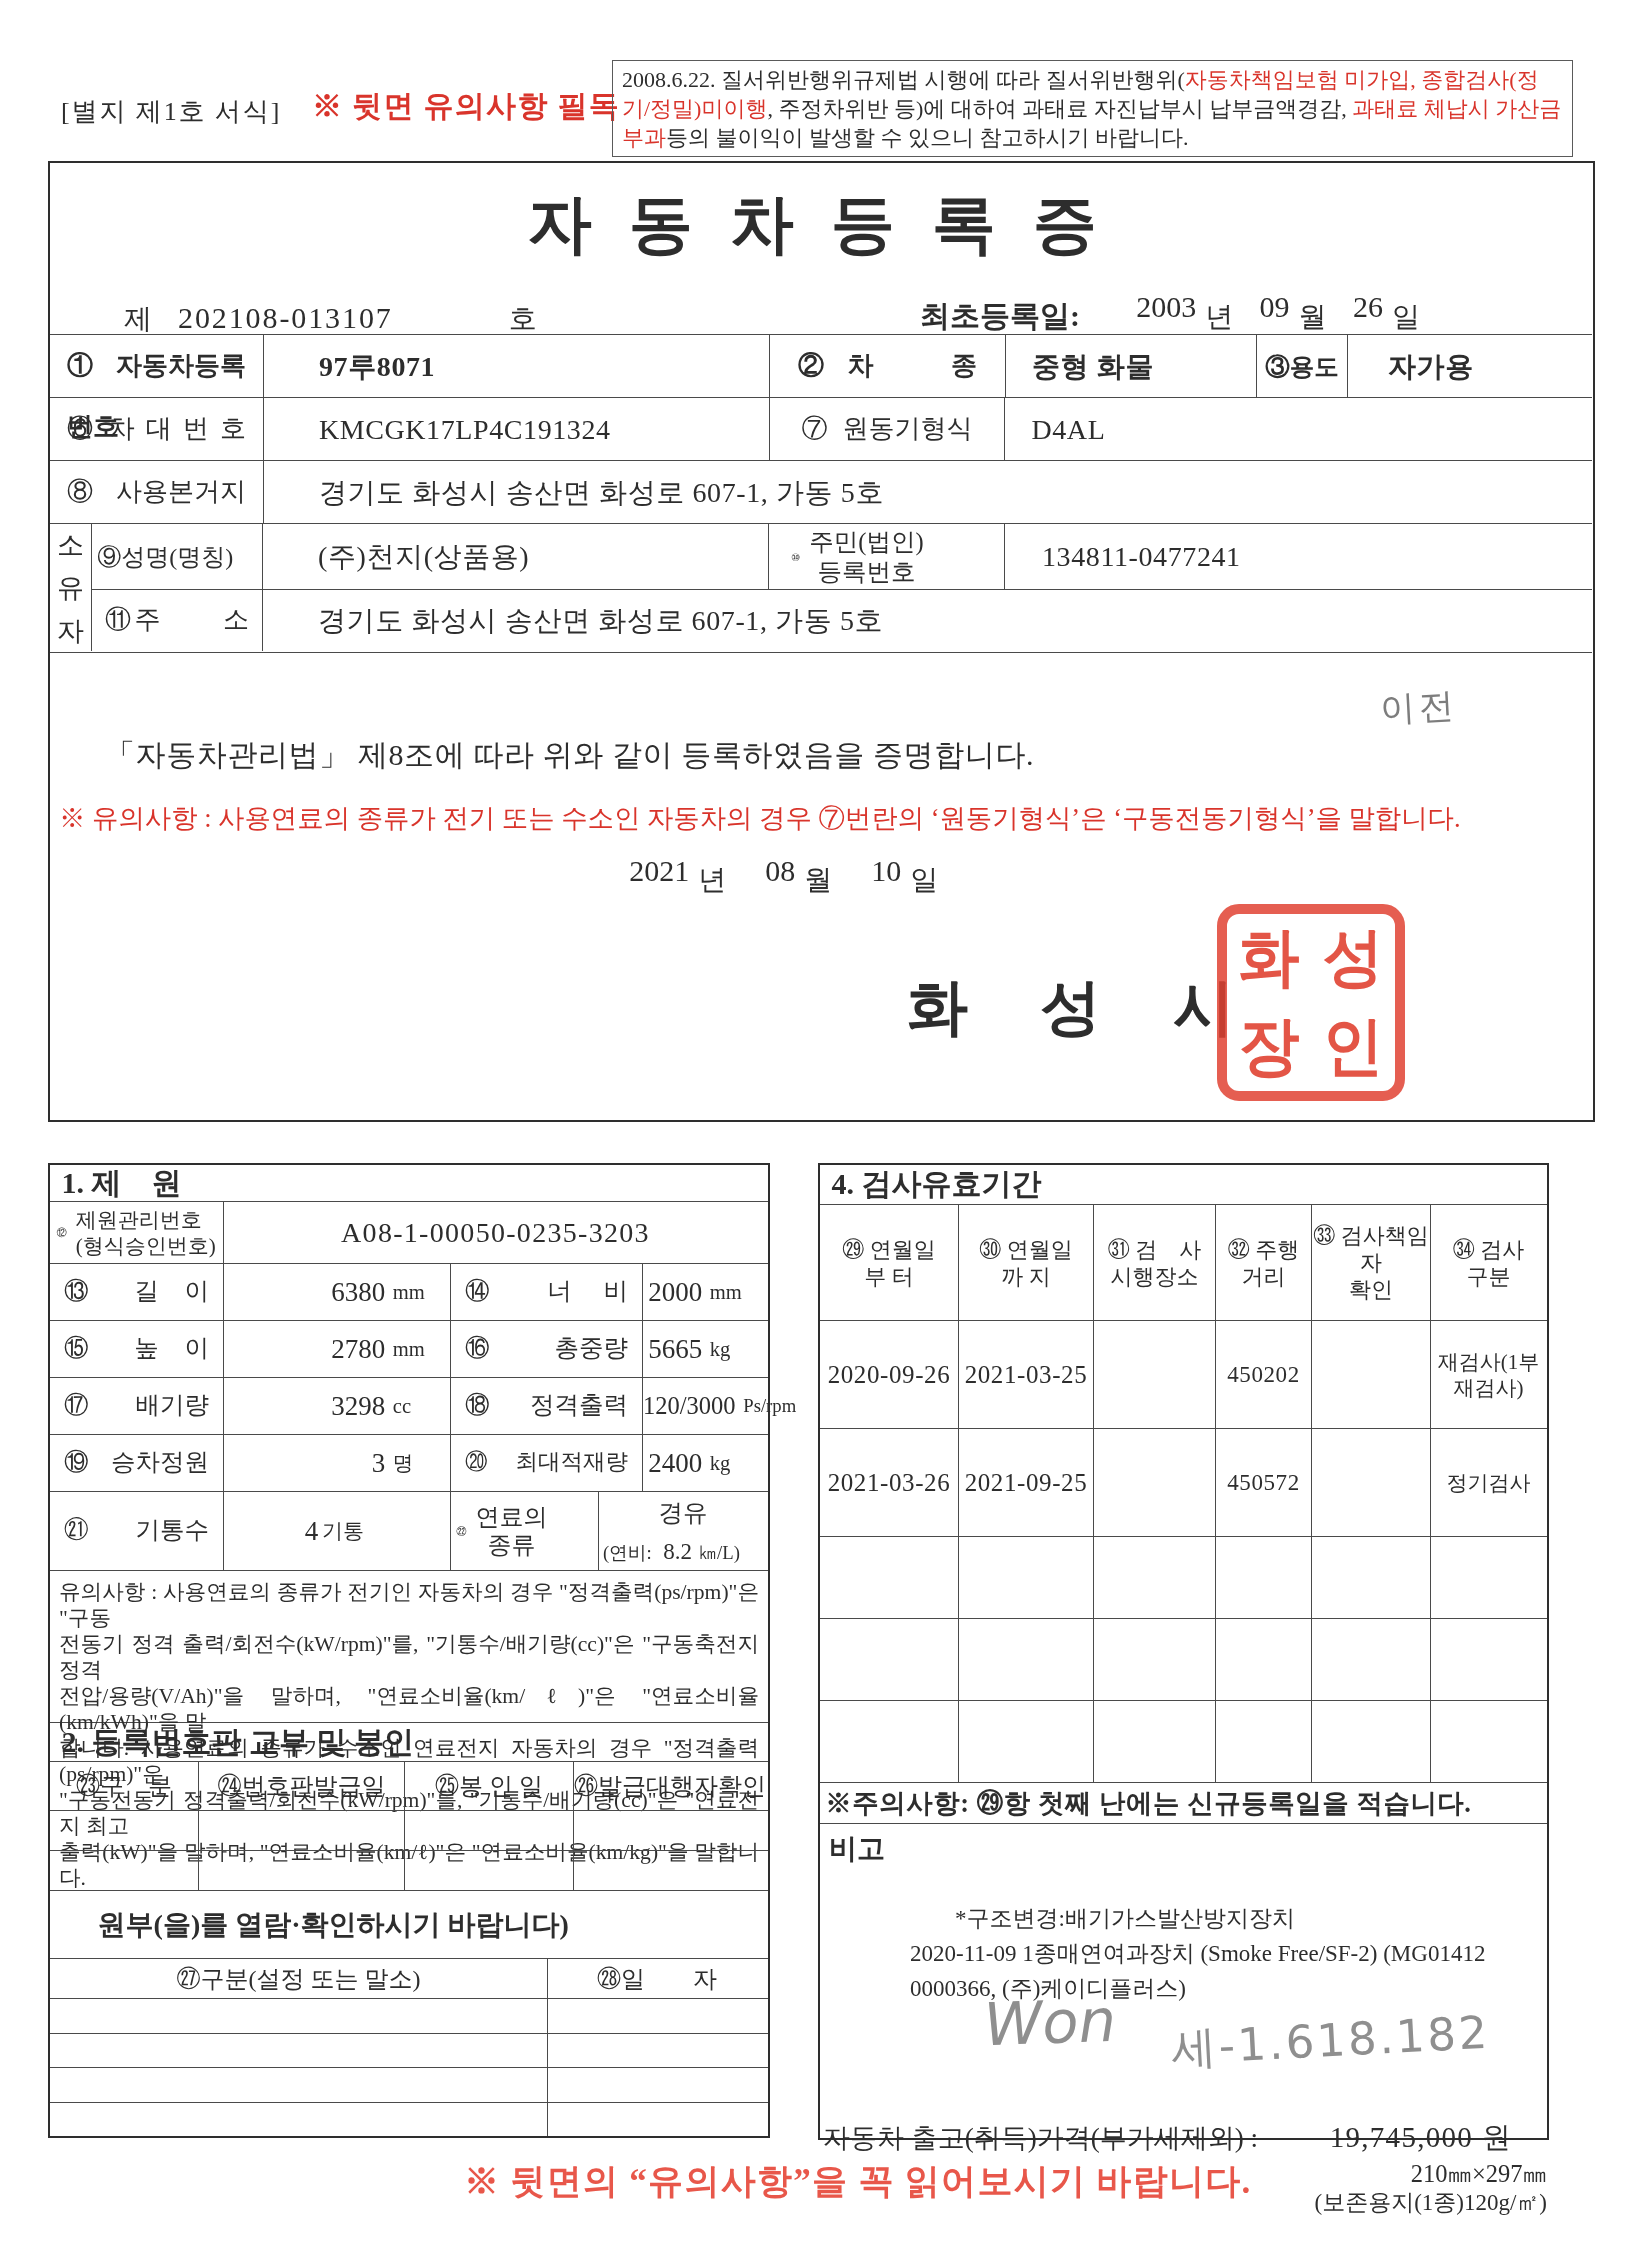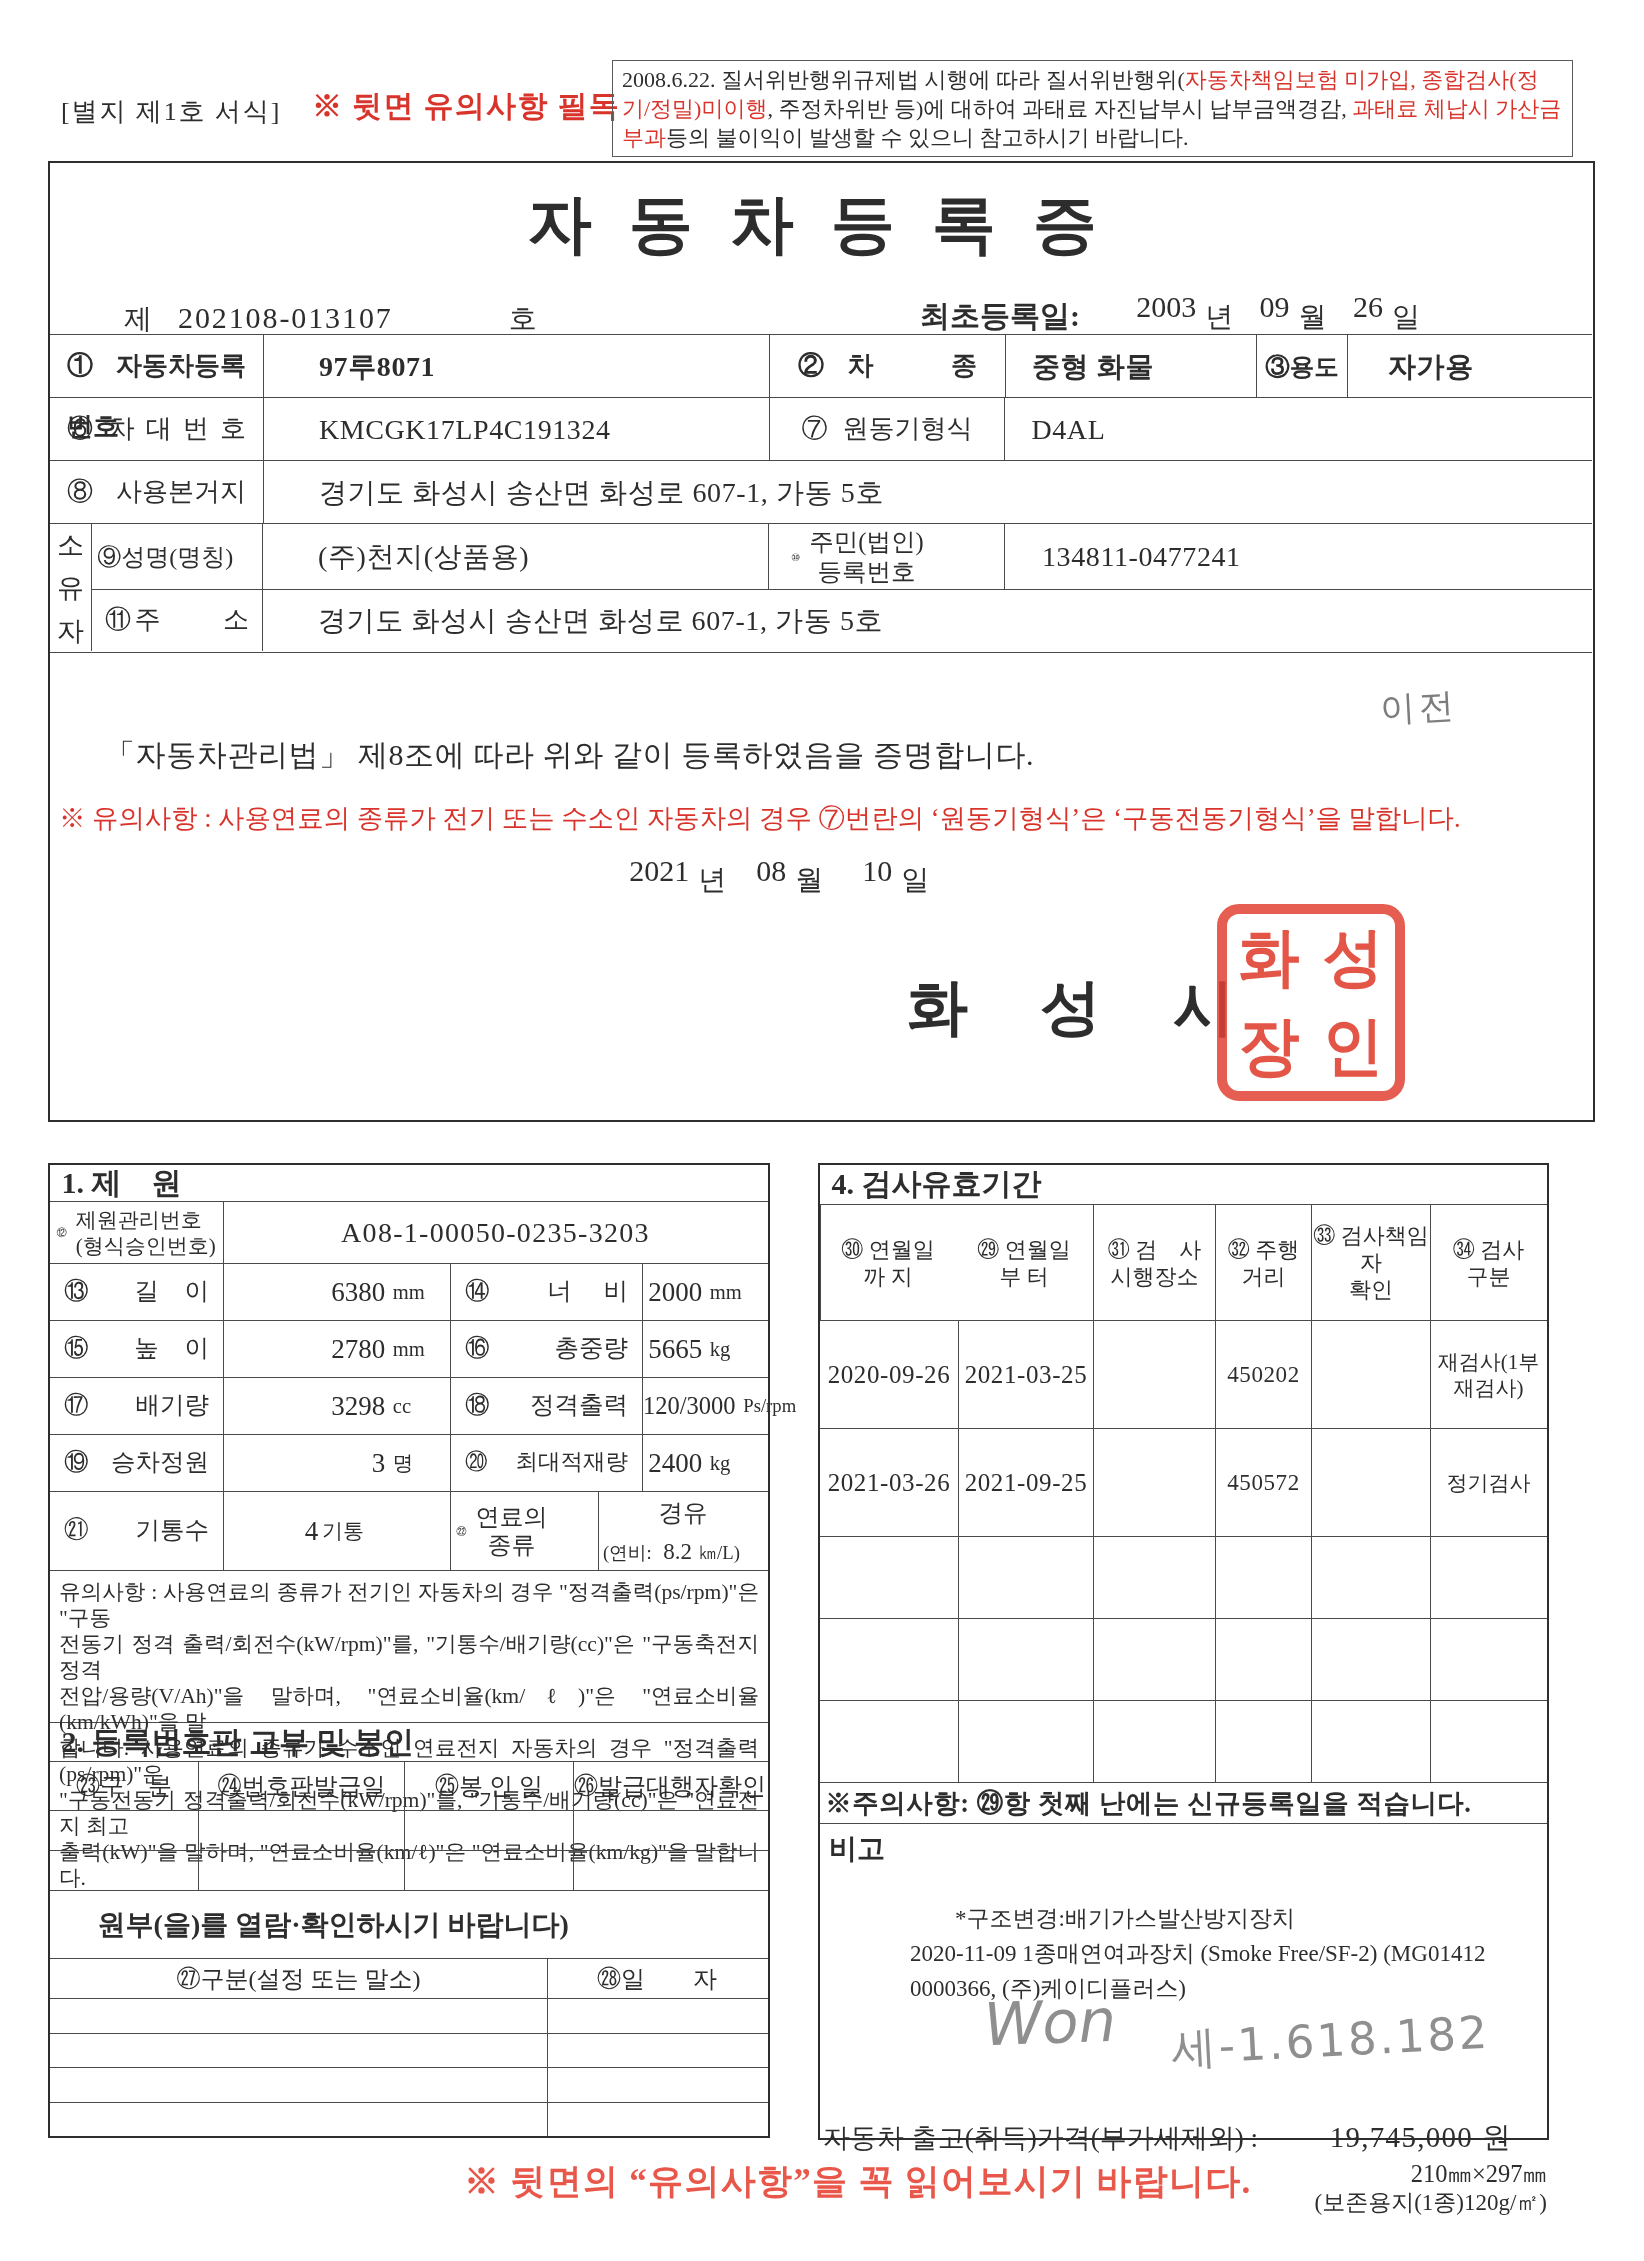--- a/index.html
+++ b/index.html
@@ -161,21 +161,21 @@
       </div>
       <div style="border-bottom:1.9px solid var(--line);"></div>
     </div>
 
     <div class="abs statement">「자동차관리법」 제8조에 따라 위와 같이 등록하였음을 증명합니다.</div>
     <div class="abs red-notice">※ 유의사항 : 사용연료의 종류가 전기 또는 수소인 자동차의 경우 ⑦번란의 ‘원동기형식’은 ‘구동전동기형식’을 말합니다.</div>
 
     <div class="abs issue-line">
       <span class="rnum">2021</span>
         <span>년</span>
-      <span class="rnum" style="margin-left:30px;">08</span>
+      <span class="rnum" style="margin-left:39px;">08</span>
         <span>월</span>
       <span class="rnum" style="margin-left:39px;">10</span>
         <span>일</span>
     </div>
 
     <div class="abs issuer">화성시</div>
     <div class="abs seal">
       <span>화</span>
       <span>성</span>
       <span>장</span>
@@ -340,27 +340,27 @@
     <div class="srow" style="flex:1; border-bottom:none;">
         <div class="scell first" style="width:497px;"></div>
         <div class="scell" style="width:219px;"></div>
       </div>
   </div>
 
   <div class="abs lbox right-box">
     <div class="sec-title" style="height:40px;">4. 검사유효기간</div>
 
     <div class="irow" style="height:116px;">
+      <div class="icell first ihdr" style="width:138px;">
+          <span>㉙ 연월일</span>
+          <span>부 터</span>
+        </div>
       <div class="icell ihdr" style="width:135px;">
           <span>㉚ 연월일</span>
           <span>까 지</span>
-        </div>
-      <div class="icell first ihdr" style="width:138px;">
-          <span>㉙ 연월일</span>
-          <span>부 터</span>
         </div>
       <div class="icell ihdr" style="width:122px;">
           <span>㉛ 검　사</span>
           <span>시행장소</span>
         </div>
       <div class="icell ihdr" style="width:96px;">
           <span>㉜ 주행</span>
           <span>거리</span>
         </div>
       <div class="icell ihdr" style="width:119px;">

